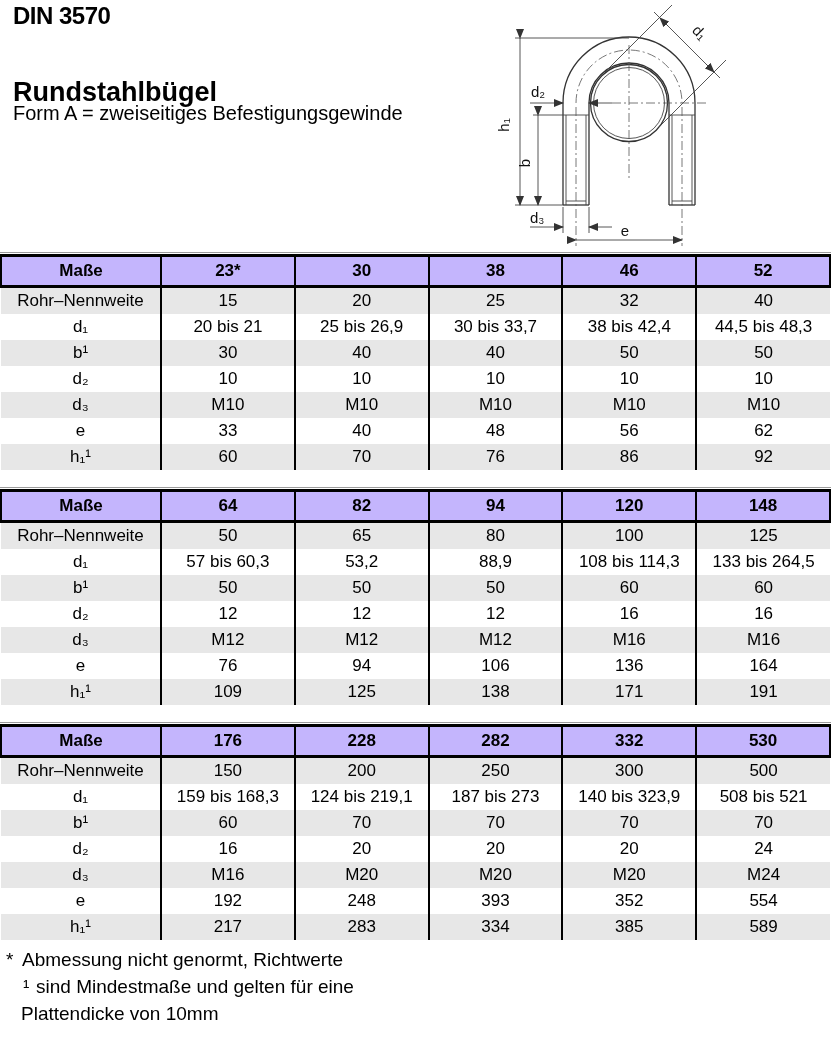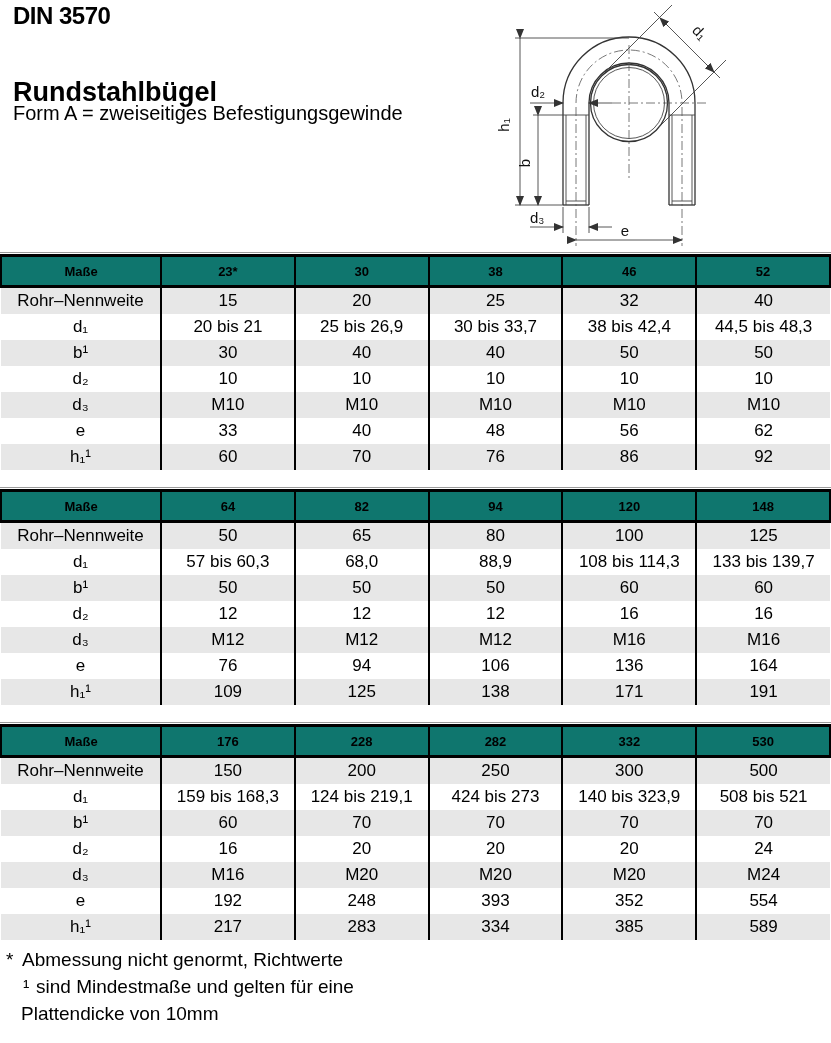--- a/index.html
+++ b/index.html
@@ -15,22 +15,22 @@
   svg.drawing .outline{stroke:#333;stroke-width:1.3;fill:none;}
   svg.drawing .thin{stroke:#444;stroke-width:0.9;fill:none;}
   svg.drawing .cl{stroke:#555;stroke-width:0.8;fill:none;stroke-dasharray:9 3 2 3;}
   svg.drawing text{font-family:"Liberation Sans","DejaVu Sans",sans-serif;font-size:15px;fill:#111;}
 
   .twrap{position:absolute;left:0;width:831px;border-top:1px solid #9b9b9b;padding-top:1px;}
   #tw0{top:252px;} #tw1{top:487px;} #tw2{top:722px;}
   table.spec{width:831px;border-collapse:collapse;table-layout:fixed;}
   table.spec th, table.spec td{text-align:center;vertical-align:middle;white-space:nowrap;overflow:hidden;padding:0;}
   table.spec thead th{
-    background:#0f766e;border-top:3px solid #000;border-bottom:3px solid #000;
-    height:28px;font-size:13px;font-weight:700;
+    background:#c4b5fd;border-top:3px solid #000;border-bottom:3px solid #000;
+    height:28px;font-size:17px;font-weight:700;
   }
   table.spec thead th:first-child{border-left:2px solid #000;}
   table.spec thead th:last-child{border-right:2px solid #000;}
   table.spec th + th, table.spec td + td{border-left:2px solid #000;}
   table.spec tbody td{height:26px;font-size:17px;}
   table.spec tbody tr:nth-child(odd) td{background:#e7e7e7;}
 
   .footnotes{position:absolute;left:6px;top:946px;font-size:19px;line-height:27px;}
   .fn-line{display:flex;}
   .fn-line .fn-marker{display:inline-block;min-width:16px;}
@@ -235,24 +235,24 @@
             <td>Rohr–Nennweite</td>
             <td>50</td>
             <td>65</td>
             <td>80</td>
             <td>100</td>
             <td>125</td>
           </tr>
           <tr>
             <td>d₁</td>
             <td>57 bis 60,3</td>
-            <td>68,0</td>
+            <td>53,2</td>
             <td>88,9</td>
             <td>108 bis 114,3</td>
-            <td>133 bis 139,7</td>
+            <td>133 bis 264,5</td>
           </tr>
           <tr>
             <td>b¹</td>
             <td>50</td>
             <td>50</td>
             <td>50</td>
             <td>60</td>
             <td>60</td>
           </tr>
           <tr>
@@ -316,21 +316,21 @@
             <td>150</td>
             <td>200</td>
             <td>250</td>
             <td>300</td>
             <td>500</td>
           </tr>
           <tr>
             <td>d₁</td>
             <td>159 bis 168,3</td>
             <td>124 bis 219,1</td>
-            <td>424 bis 273</td>
+            <td>187 bis 273</td>
             <td>140 bis 323,9</td>
             <td>508 bis 521</td>
           </tr>
           <tr>
             <td>b¹</td>
             <td>60</td>
             <td>70</td>
             <td>70</td>
             <td>70</td>
             <td>70</td>

